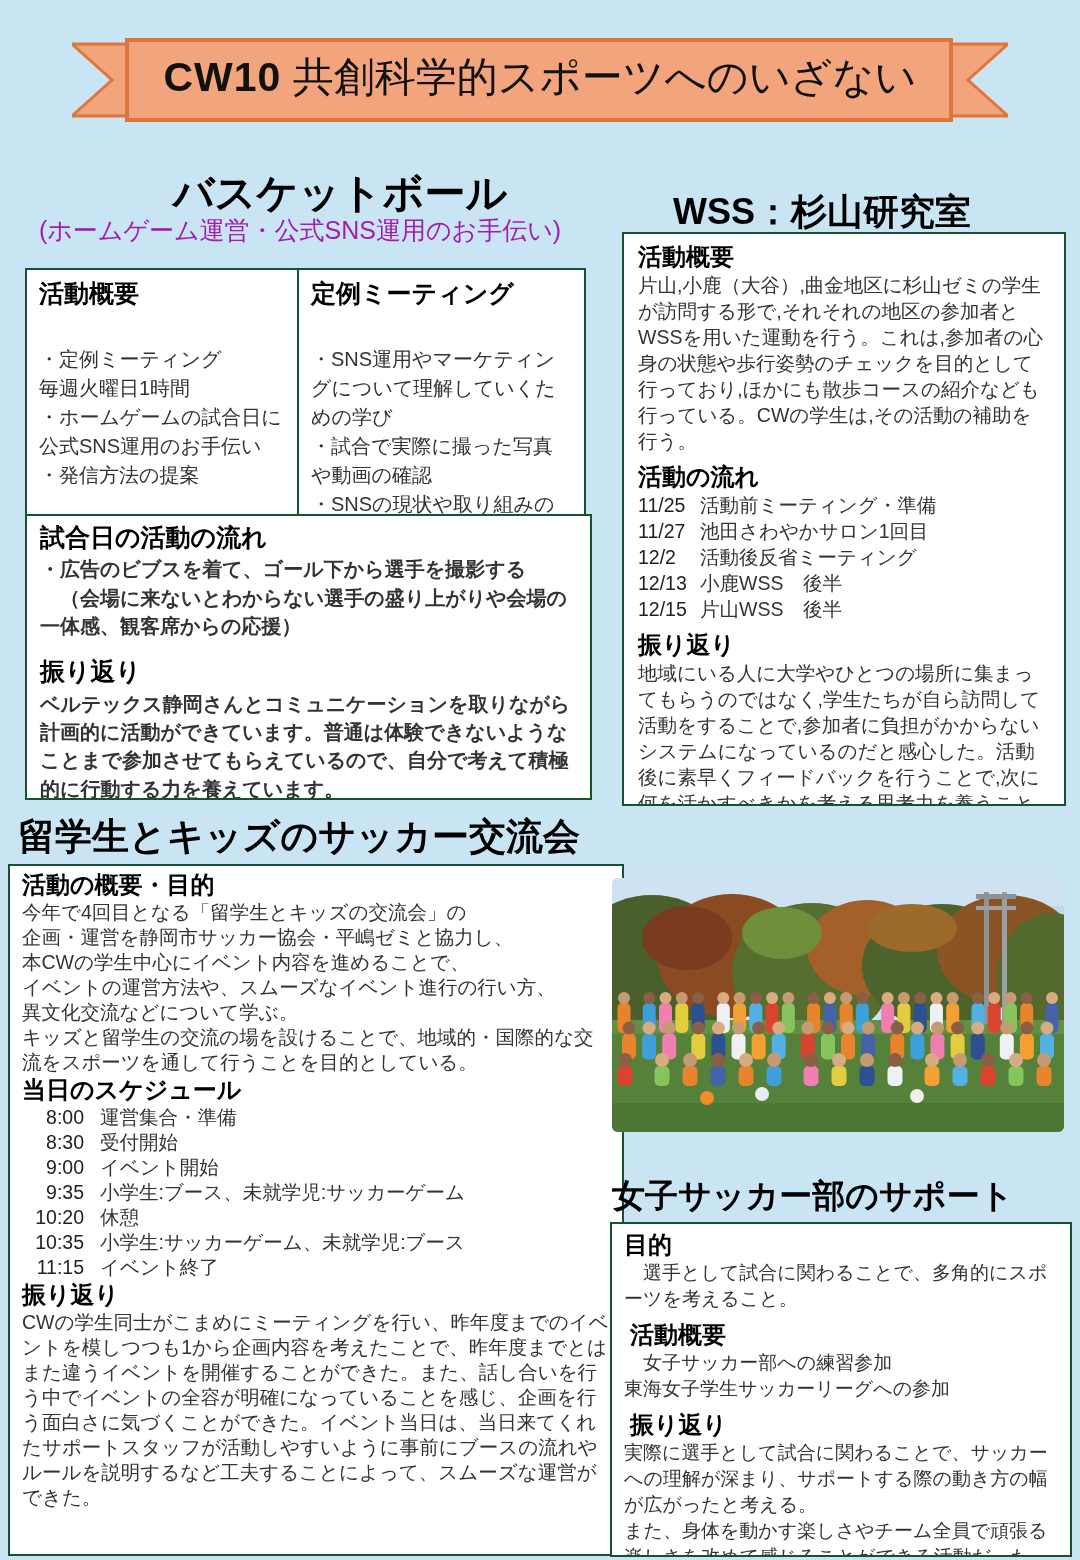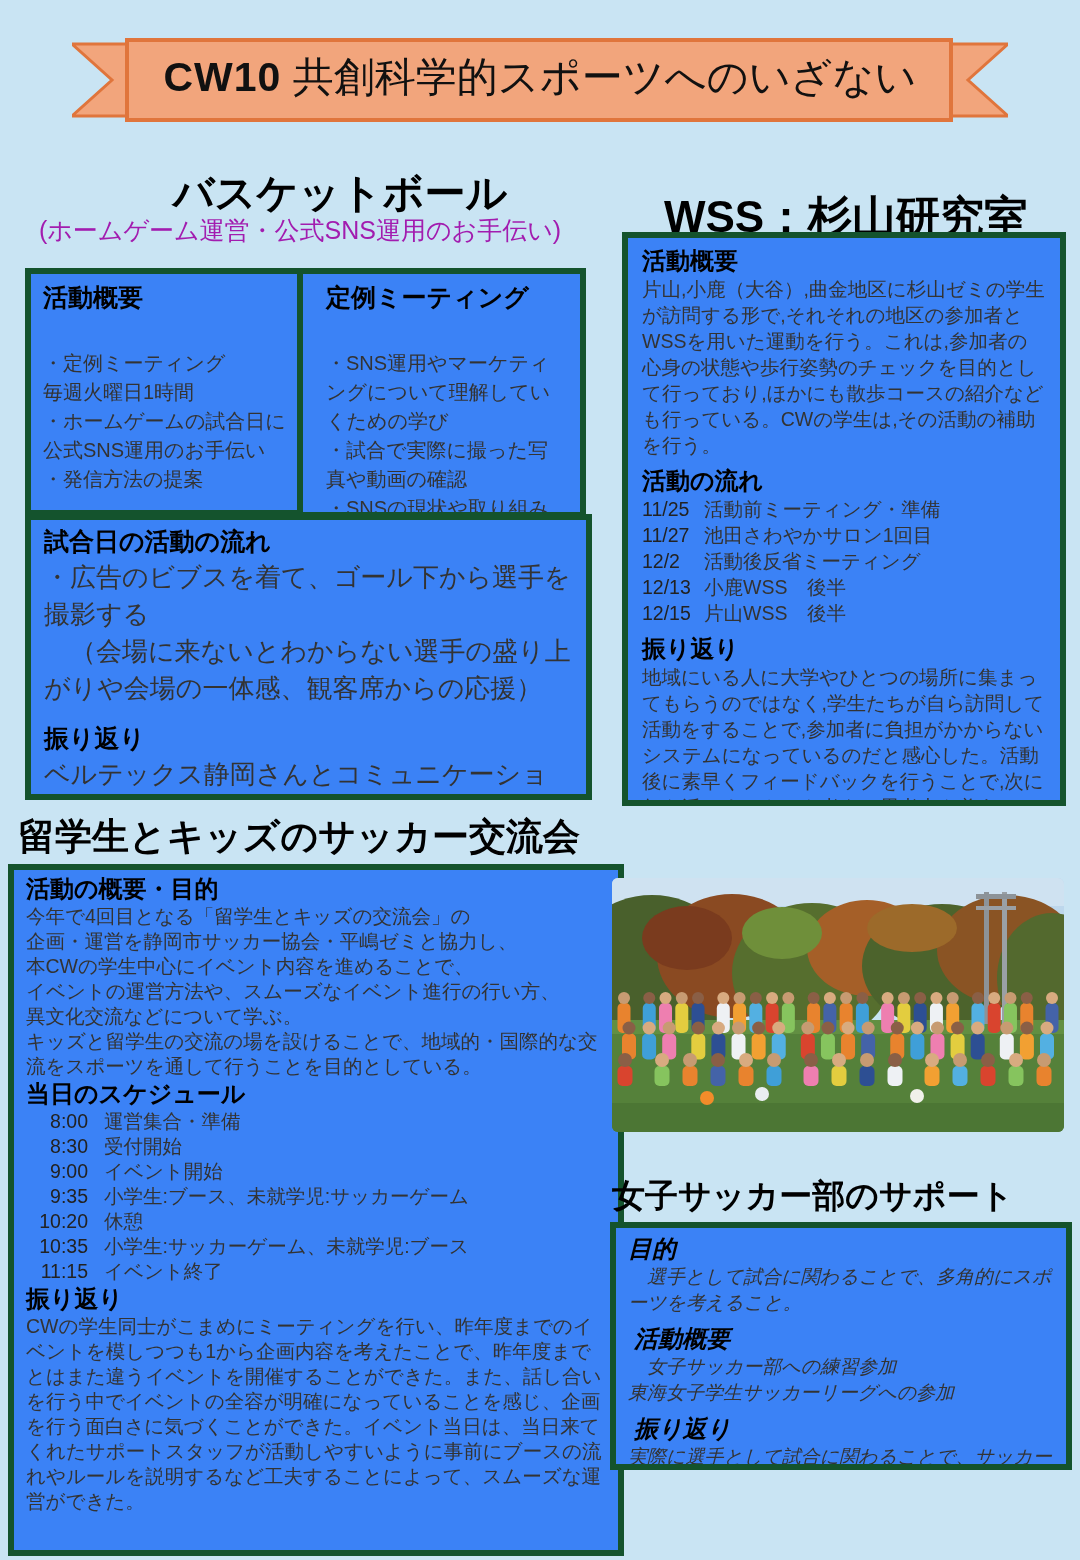--- a/index.html
+++ b/index.html
@@ -16,40 +16,40 @@
     text-align:center;font-size:41px;line-height:1;color:#111;
     letter-spacing:0px;white-space:nowrap;
   }
   .banner-code{font-weight:800;letter-spacing:1px;}
   .banner-main{font-weight:500;}
   
   .sec-title{position:absolute;font-weight:700;color:#000;white-space:nowrap;}
   #bb-title{left:40px;top:166px;width:600px;text-align:center;font-size:41px;}
   #bb-subtitle{position:absolute;left:0px;top:214px;width:600px;text-align:center;
     font-size:25px;color:#a21caf;font-weight:400;white-space:nowrap;}
-  #wss-title{left:646px;top:188px;width:400px;text-align:center;font-size:44px;}
+  #wss-title{left:622px;top:188px;width:400px;text-align:center;font-size:36px;}
   #ex-title{left:0;top:812px;font-size:37px;margin-left:18px;}
   #wm-title{left:612px;top:1174px;font-size:33px;}
   
   .box{
-    position:absolute;background:#3b82f6;border:6px solid #14532d;
+    position:absolute;background:#ffffff;border:2px solid #14532d;
     box-sizing:border-box;overflow:hidden;
   }
   #box-bb-overview{left:25px;top:268px;width:282px;height:248px;padding:8px 12px;}
-  #box-bb-meeting{left:297px;top:268px;width:289px;height:250px;padding:8px 23px;}
+  #box-bb-meeting{left:297px;top:268px;width:289px;height:250px;padding:8px 12px;}
   #box-bb-gameday{left:25px;top:514px;width:567px;height:286px;padding:6px 13px;}
   #box-wss{left:622px;top:232px;width:444px;height:574px;padding:8px 14px;}
   #box-exchange{left:8px;top:864px;width:616px;height:692px;padding:4px 12px;}
-  #box-womens{left:610px;top:1222px;width:462px;height:248px;padding:6px 12px;font-style:italic;}
+  #box-womens{left:610px;top:1222px;width:462px;height:335px;padding:6px 12px;}
   
   .bh{font-weight:700;color:#000;font-size:25px;line-height:1.25;}
   .bt{color:#333;white-space:pre-line;}
   #box-bb-overview .bt,#box-bb-meeting .bt{font-size:20px;line-height:1.45;}
   #box-bb-overview .bh,#box-bb-meeting .bh{margin-bottom:36px;}
-  #box-bb-gameday .bt{font-size:26px;line-height:1.42;}
+  #box-bb-gameday .bt{font-size:20px;line-height:1.42;font-weight:bold;}
   #box-bb-gameday .bh{margin-bottom:2px;}
   .gap16{margin-top:16px;}
   #box-wss .bt{font-size:19.5px;line-height:26px;}
   #box-wss .bh{font-size:24px;}
   .gap8{margin-top:8px;}
   #box-exchange .bt{font-size:19.5px;line-height:25px;}
   #box-exchange .bh{font-size:24px;line-height:30px;}
   #box-womens .bt{font-size:19px;line-height:26px;}
   #box-womens .bh{font-size:24px;}
   .indent-sm{padding-left:6px;}

